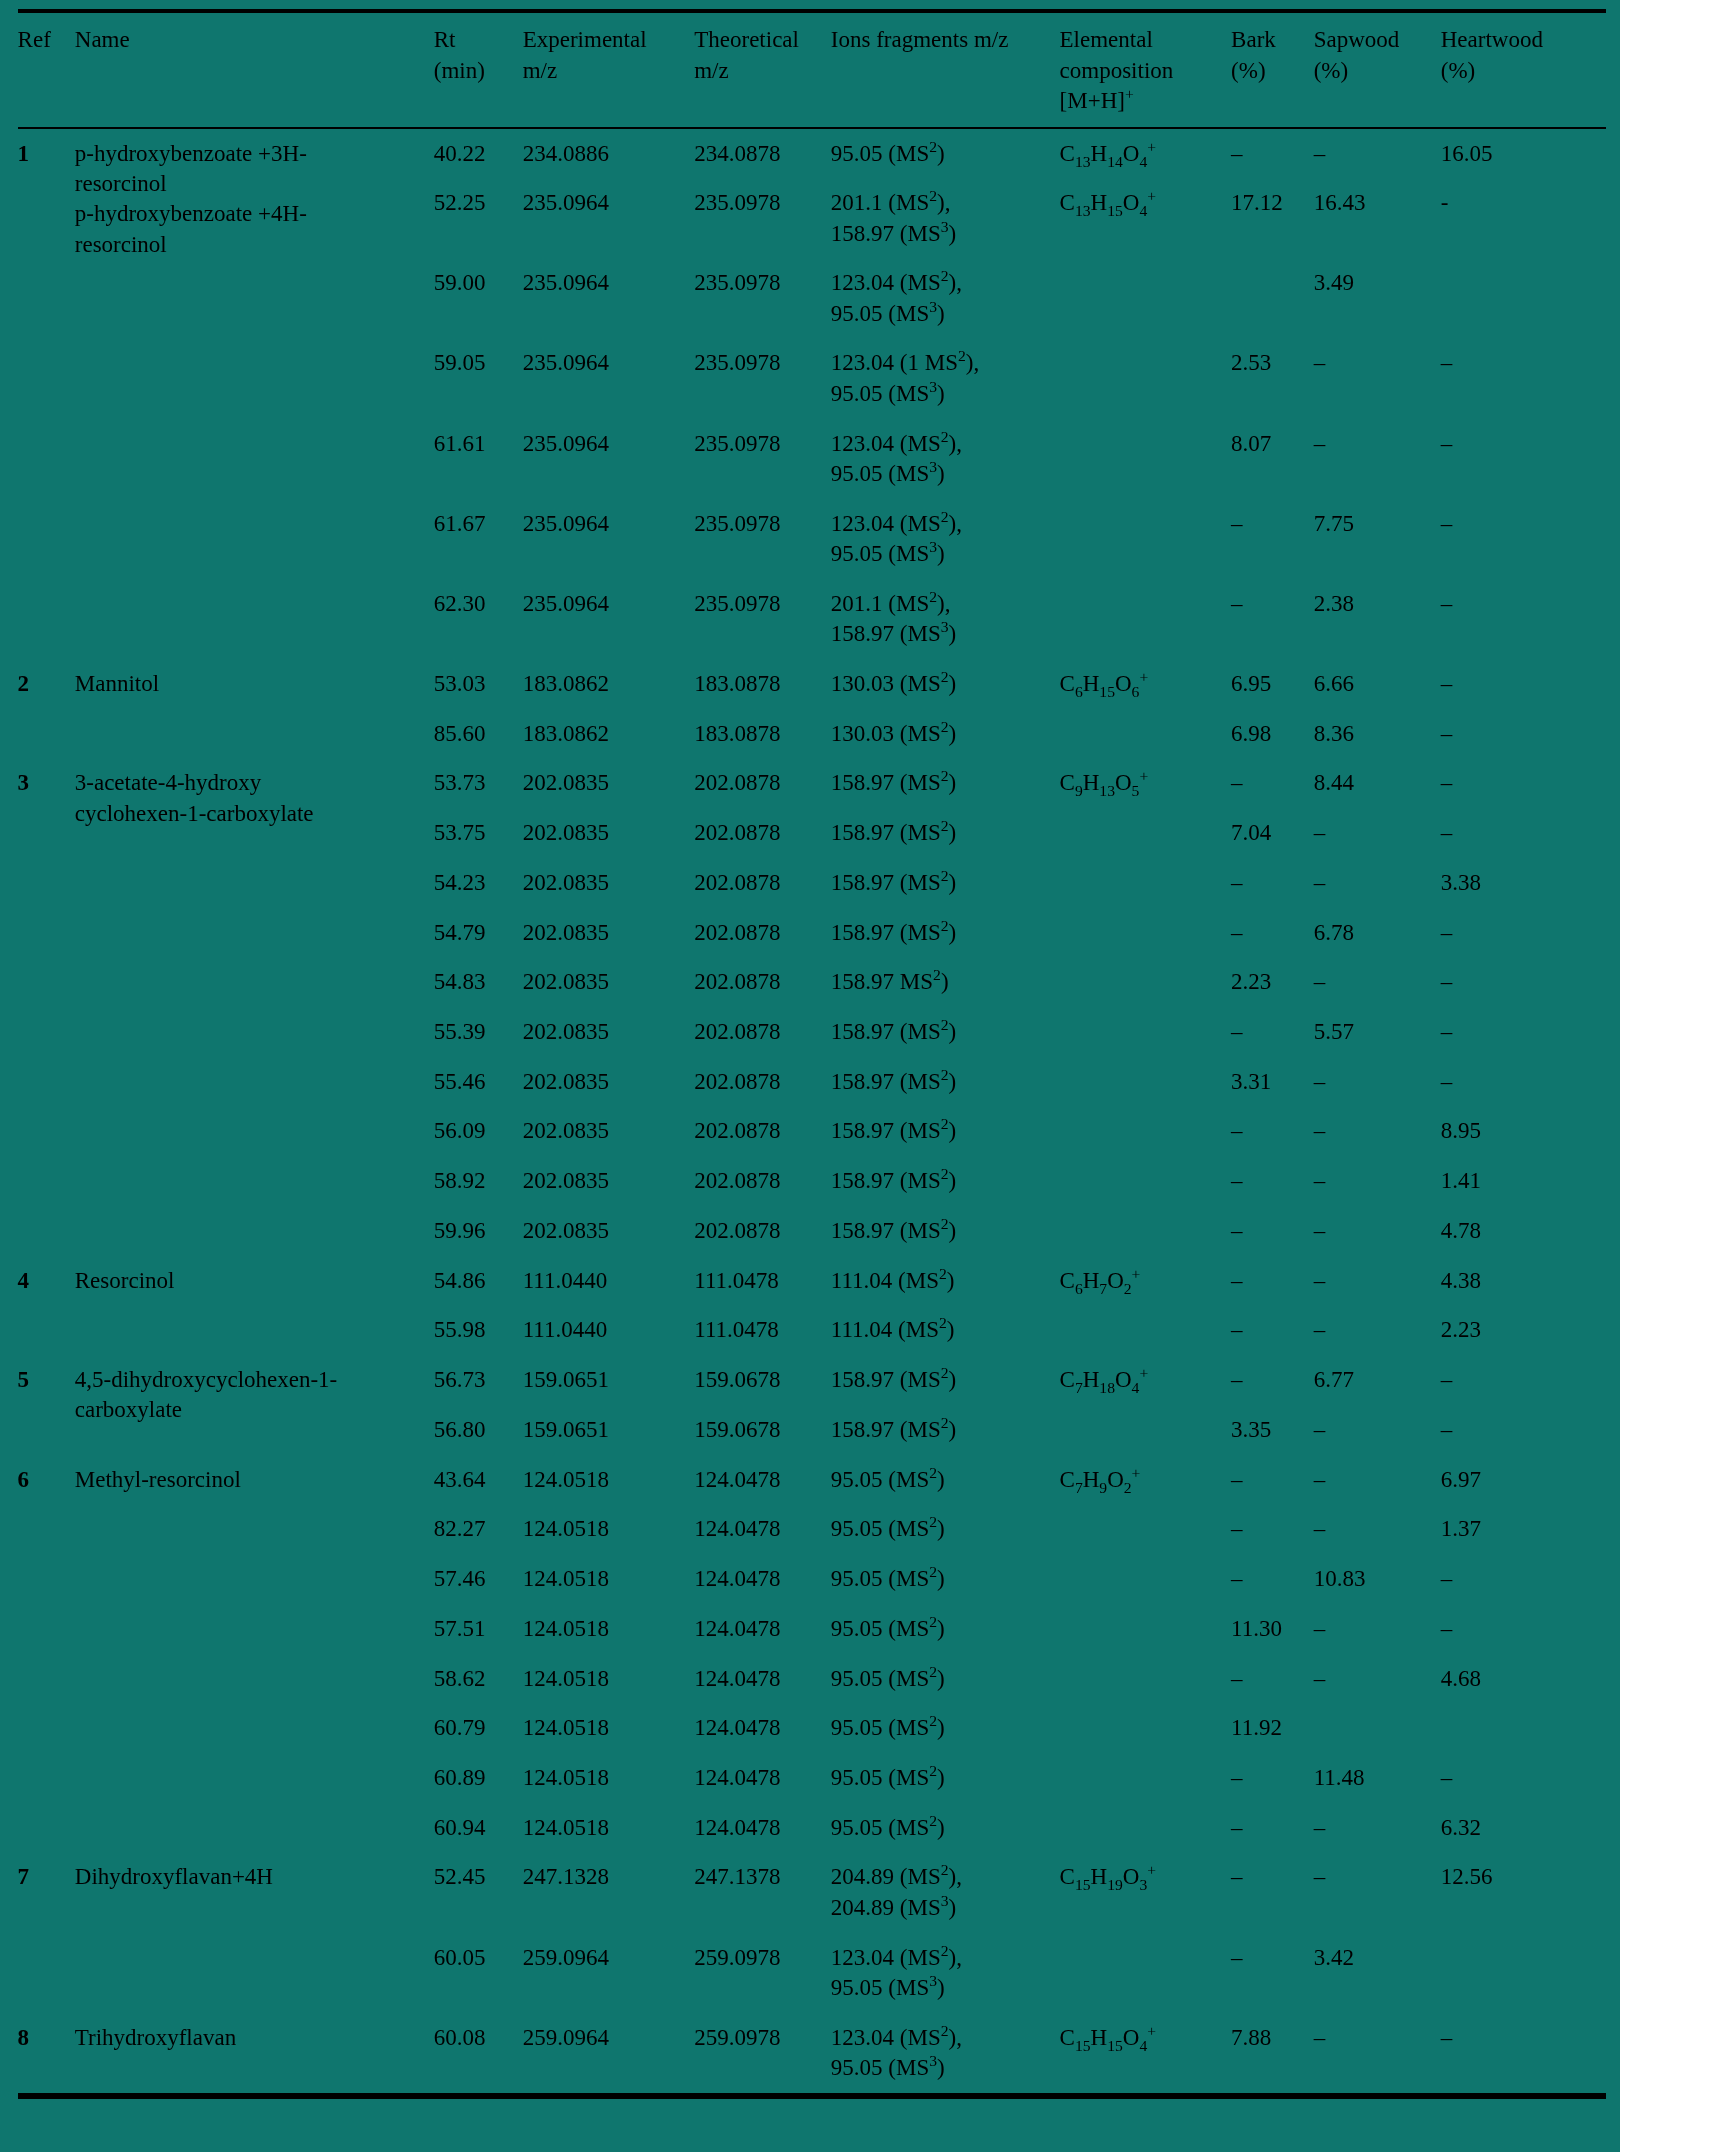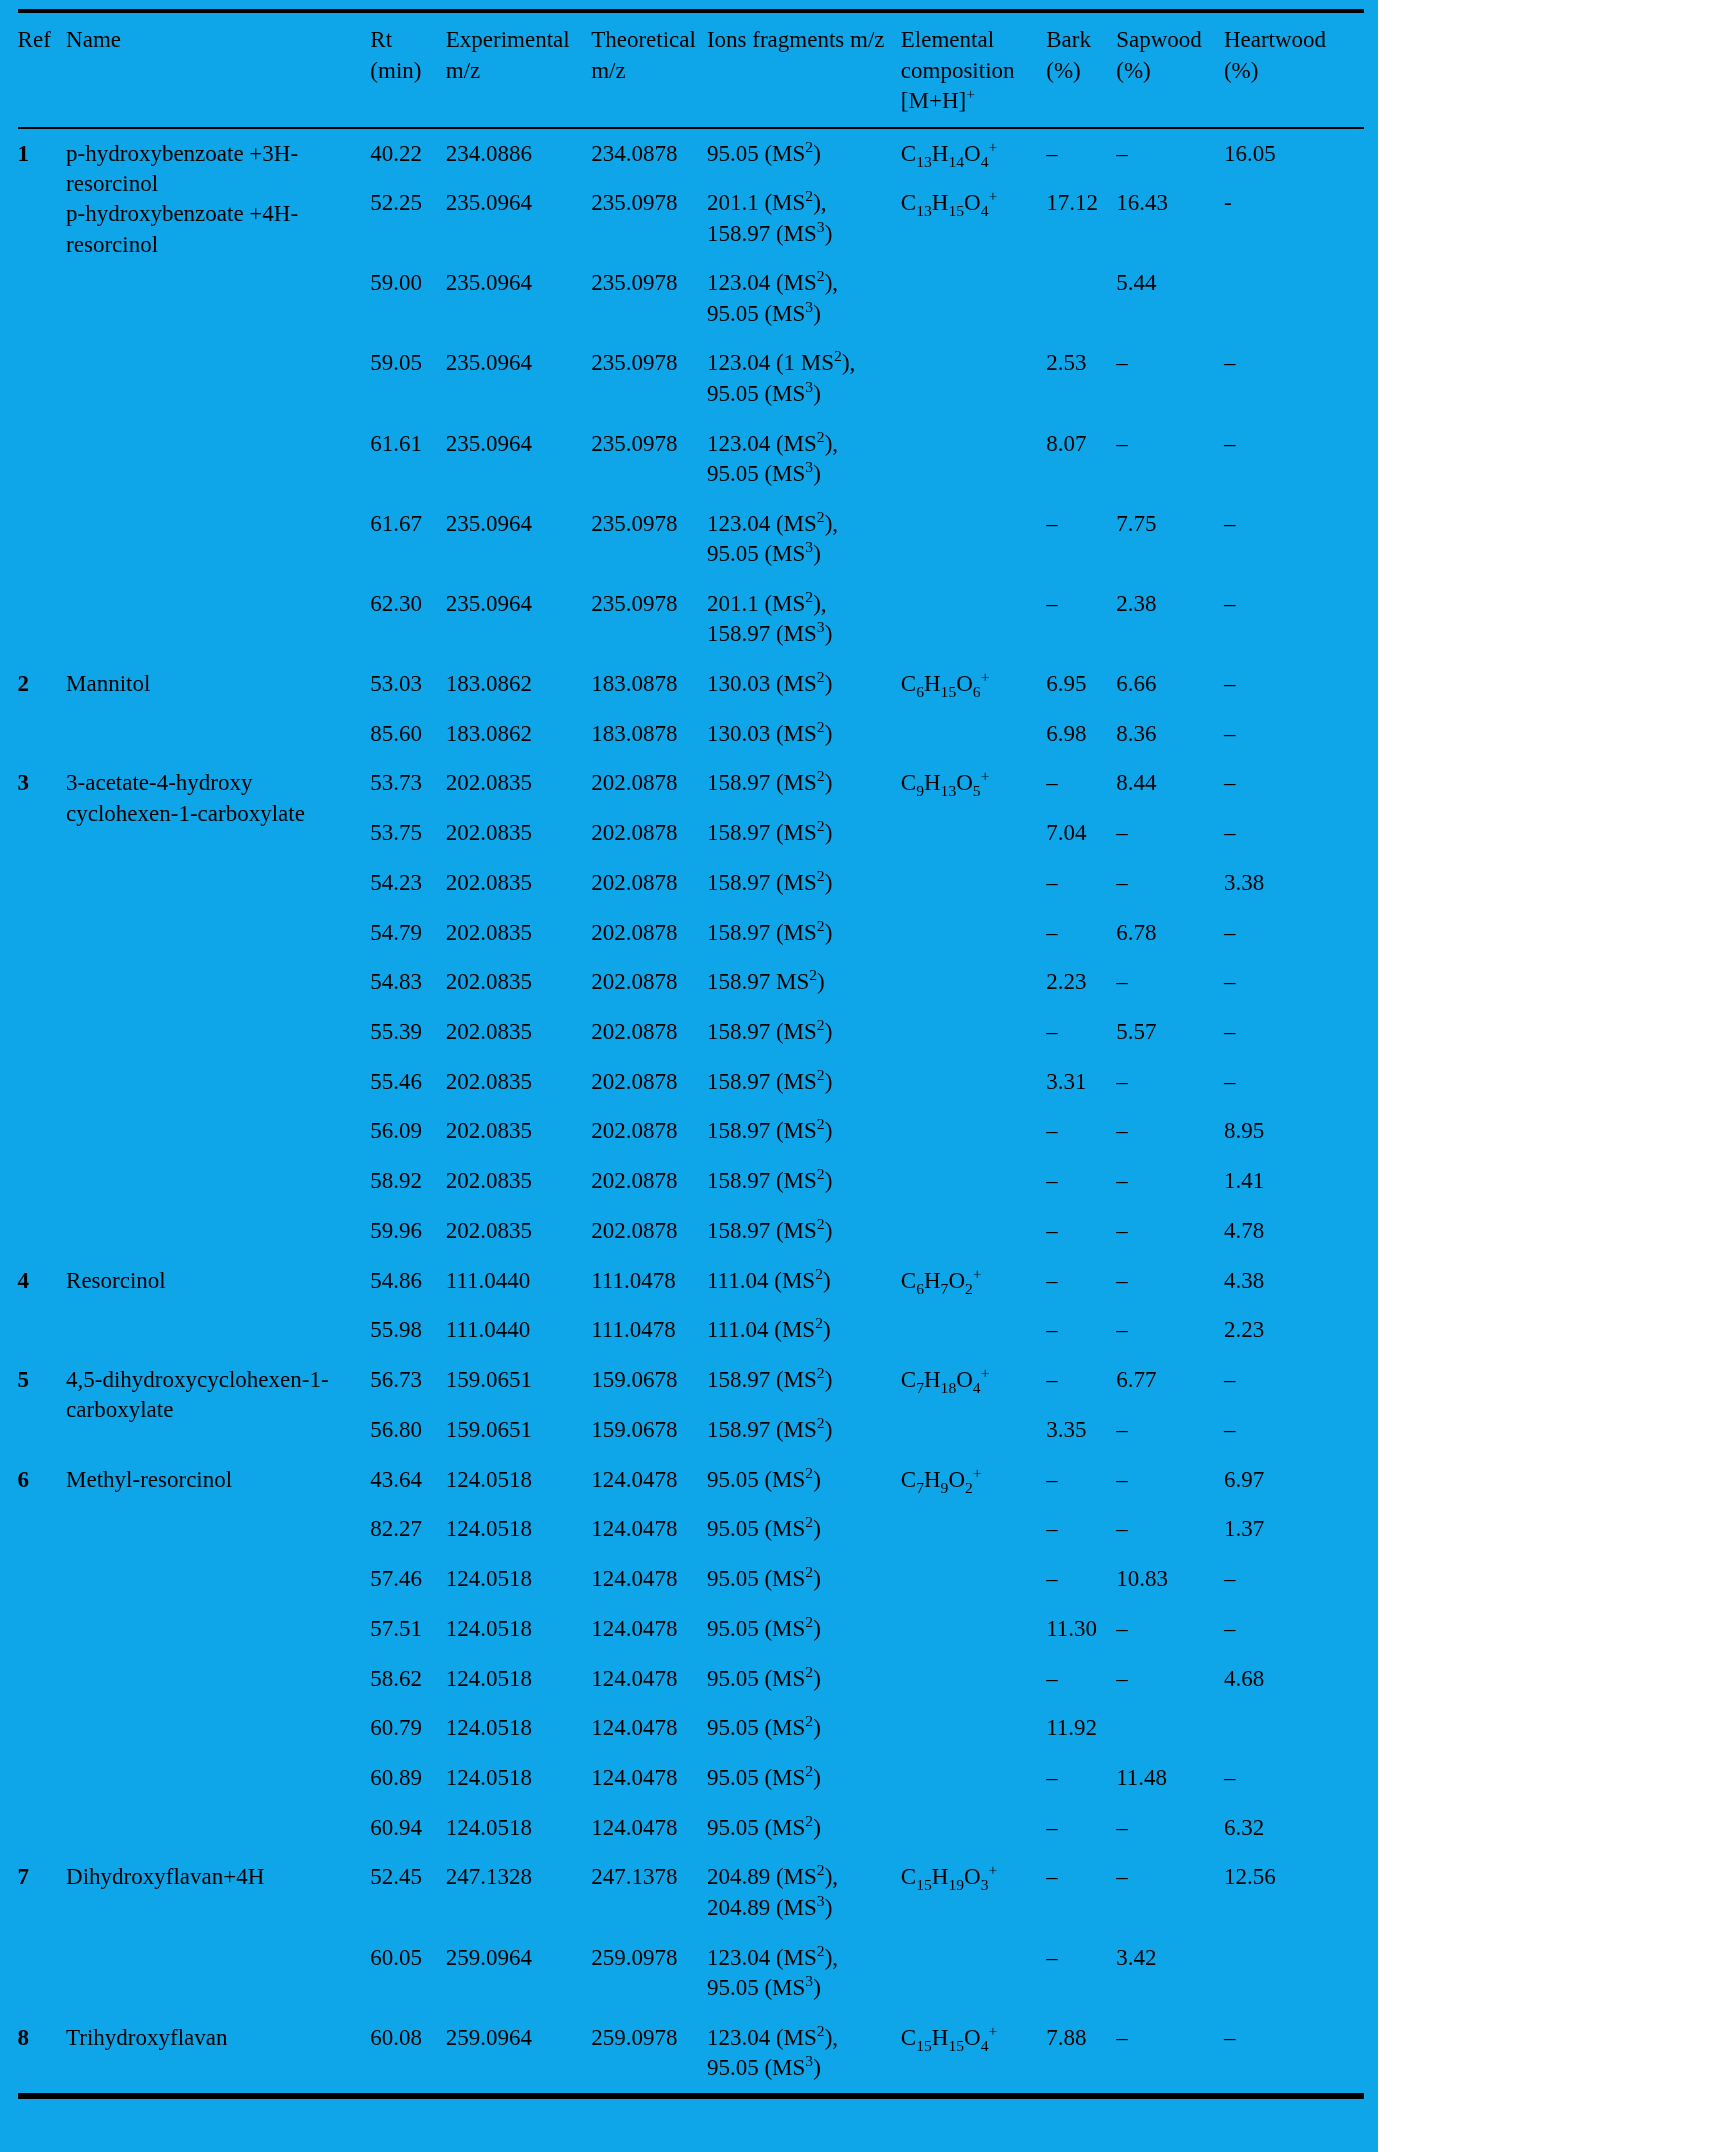--- a/index.html
+++ b/index.html
@@ -3,25 +3,25 @@
 <meta charset="utf-8">
 <style>
   html, body { margin: 0; padding: 0; background: #ffffff; }
   body {
     font-family: "Liberation Serif", "DejaVu Serif", serif;
     color: #000;
     font-size: 23px;
     line-height: 1.32;
   }
   .page {
-    width: 1378px;
+    width: 1620px;
     min-height: 2153px;
     box-sizing: border-box;
     padding: 8.8px 14px 35px 17.6px;
-    background: #0ea5e9;
+    background: #0f766e;
   }
   table.compounds {
     width: 100%;
     border-collapse: collapse;
     table-layout: fixed;
     border-top: 4.4px solid #000;
     border-bottom: 6.2px solid #000;
   }
   thead th {
     text-align: left;
@@ -92,21 +92,21 @@
           <td>16.43</td>
           <td>-</td>
         </tr>
         <tr>
           <td>59.00</td>
           <td>235.0964</td>
           <td>235.0978</td>
           <td>123.04 (MS<sup>2</sup>),<br>95.05 (MS<sup>3</sup>)</td>
           <td></td>
           <td></td>
-          <td>5.44</td>
+          <td>3.49</td>
           <td></td>
         </tr>
         <tr>
           <td>59.05</td>
           <td>235.0964</td>
           <td>235.0978</td>
           <td>123.04 (1 MS<sup>2</sup>),<br>95.05 (MS<sup>3</sup>)</td>
           <td></td>
           <td>2.53</td>
           <td>–</td>

